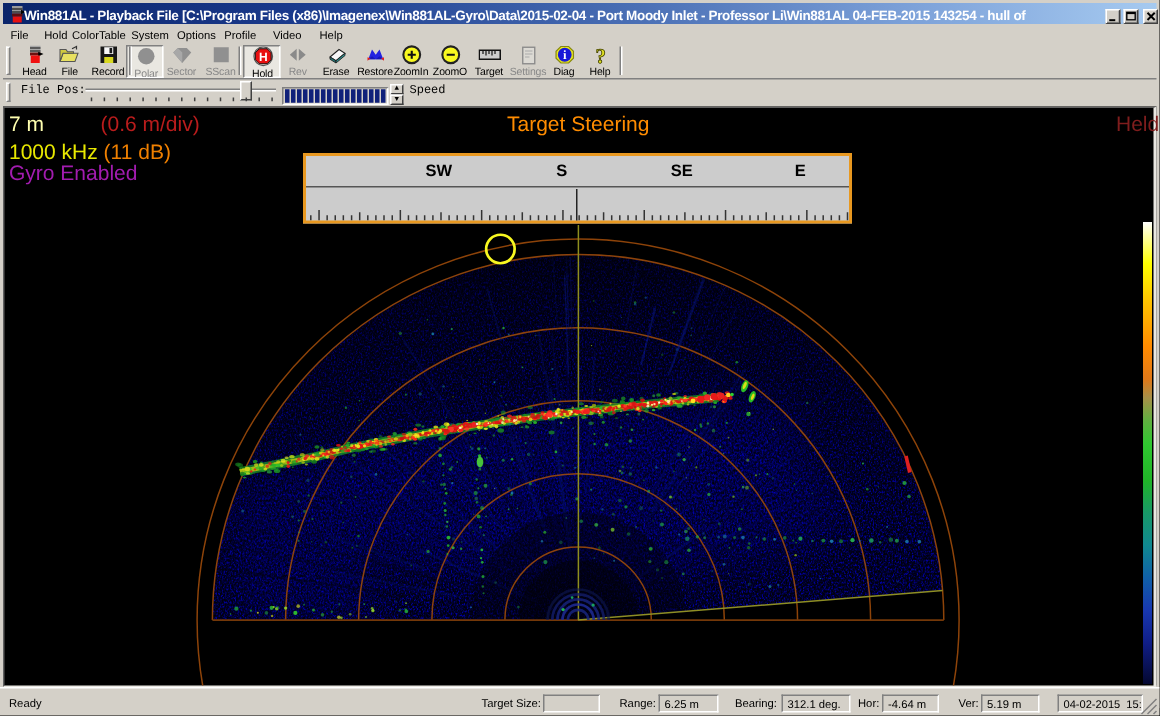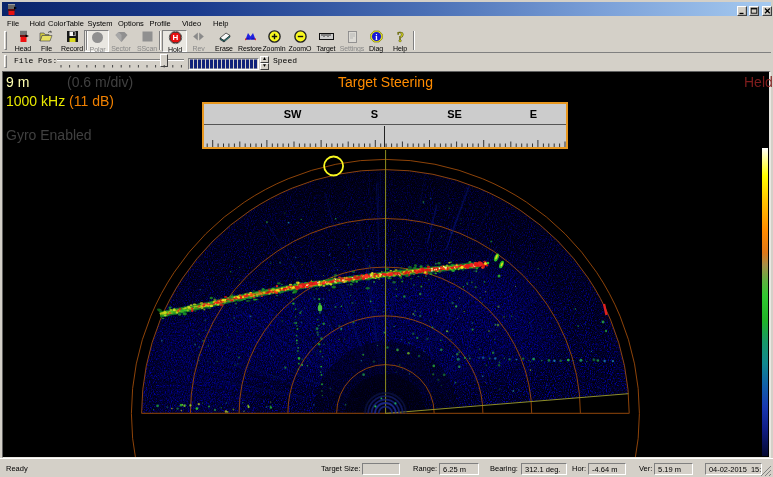--- a/index.html
+++ b/index.html
@@ -1299,20 +1299,21 @@
 <div id="titlebar" class="abs">
 
   <svg class="abs" style="left:3px;top:1px" width="13" height="13">
     <rect x="3" y="1" width="7" height="5" fill="#9a9a9a"></rect>
     <rect x="3" y="2.5" width="7" height="1" fill="#333"></rect>
     <rect x="3" y="4.5" width="7" height="1" fill="#333"></rect>
     <rect x="3" y="6" width="7" height="2" fill="#5a1010"></rect>
     <rect x="3.5" y="8" width="6" height="4" fill="#e81010"></rect>
     <path d="M9 3.5 L12 5 L9 6.5 Z" fill="#000"></path>
   </svg>
+  <div id="title-text" class="abs">Win881AL - Playback File [C:\Program Files (x86)\Imagenex\Win881AL-Gyro\Data\2015-02-04 - Port Moody Inlet - Professor Li\Win881AL 04-FEB-2015 143254 - hull of</div>
   <div class="abs winbtn" style="left:734.5px">
       <svg width="9" height="8" style="position:absolute;left:0;top:0">
         <rect x="1.5" y="5.8" width="4" height="1.3" fill="#000"></rect>
       </svg>
     </div>
   <div class="abs winbtn" style="left:746.5px">
       <svg width="9" height="8" style="position:absolute;left:0.5px;top:0">
         <rect x="1.2" y="1.2" width="5.6" height="5" fill="none" stroke="#000" stroke-width="0.9"></rect>
         <rect x="1.2" y="1.2" width="5.6" height="1.2" fill="#000"></rect>
       </svg>
@@ -1503,24 +1504,24 @@
 <rect x="57" y="0.5" width="3" height="9" fill="#10217a"></rect>
 <rect x="61" y="0.5" width="3" height="9" fill="#10217a"></rect>
 <rect x="65" y="0.5" width="3" height="9" fill="#10217a"></rect>
 </svg>
 
   <div class="abs" style="left:258px;top:3px;width:9px;height:7px;background:#d4d0c8;border:1px solid;border-color:#fff #404040 #404040 #fff;font-size:5px;text-align:center;line-height:5px">▲</div>
   <div class="abs" style="left:258px;top:10px;width:9px;height:7px;background:#d4d0c8;border:1px solid;border-color:#fff #404040 #404040 #fff;font-size:5px;text-align:center;line-height:5px">▼</div>
   <span class="abs" style="left:271px;top:3px">Speed</span>
 </div>
 
-<div class="ftext" style="left:6px;top:74px;color:#ffffb0">9 m</div>
-<div class="ftext" style="left:67px;top:74px;color:#404040">(0.6 m/div)</div>
+<div class="ftext" style="left:6px;top:74px;color:#ffffb0">7 m</div>
+<div class="ftext" style="left:67px;top:74px;color:#b91c1c">(0.6 m/div)</div>
 <div class="ftext" style="left:6px;top:93px;color:#e8e800">1000 kHz <span style="color:#f08000">(11 dB)</span></div>
-<div class="ftext" style="left:6px;top:127px;color:#404040">Gyro Enabled</div>
+<div class="ftext" style="left:6px;top:107px;color:#a21caf">Gyro Enabled</div>
 <div class="ftext" style="left:338px;top:74px;color:#ff8c00">Target Steering</div>
 <div class="ftext" style="left:744px;top:74px;color:#7f1d1d">Held</div>
 
 <div id="compass" class="abs">
   <div class="letters">
     <b style="left:88.5px;top:4px">SW</b>
     <b style="left:170.5px;top:4px">S</b>
     <b style="left:250.5px;top:4px">SE</b>
     <b style="left:329.5px;top:4px">E</b>
   </div>

